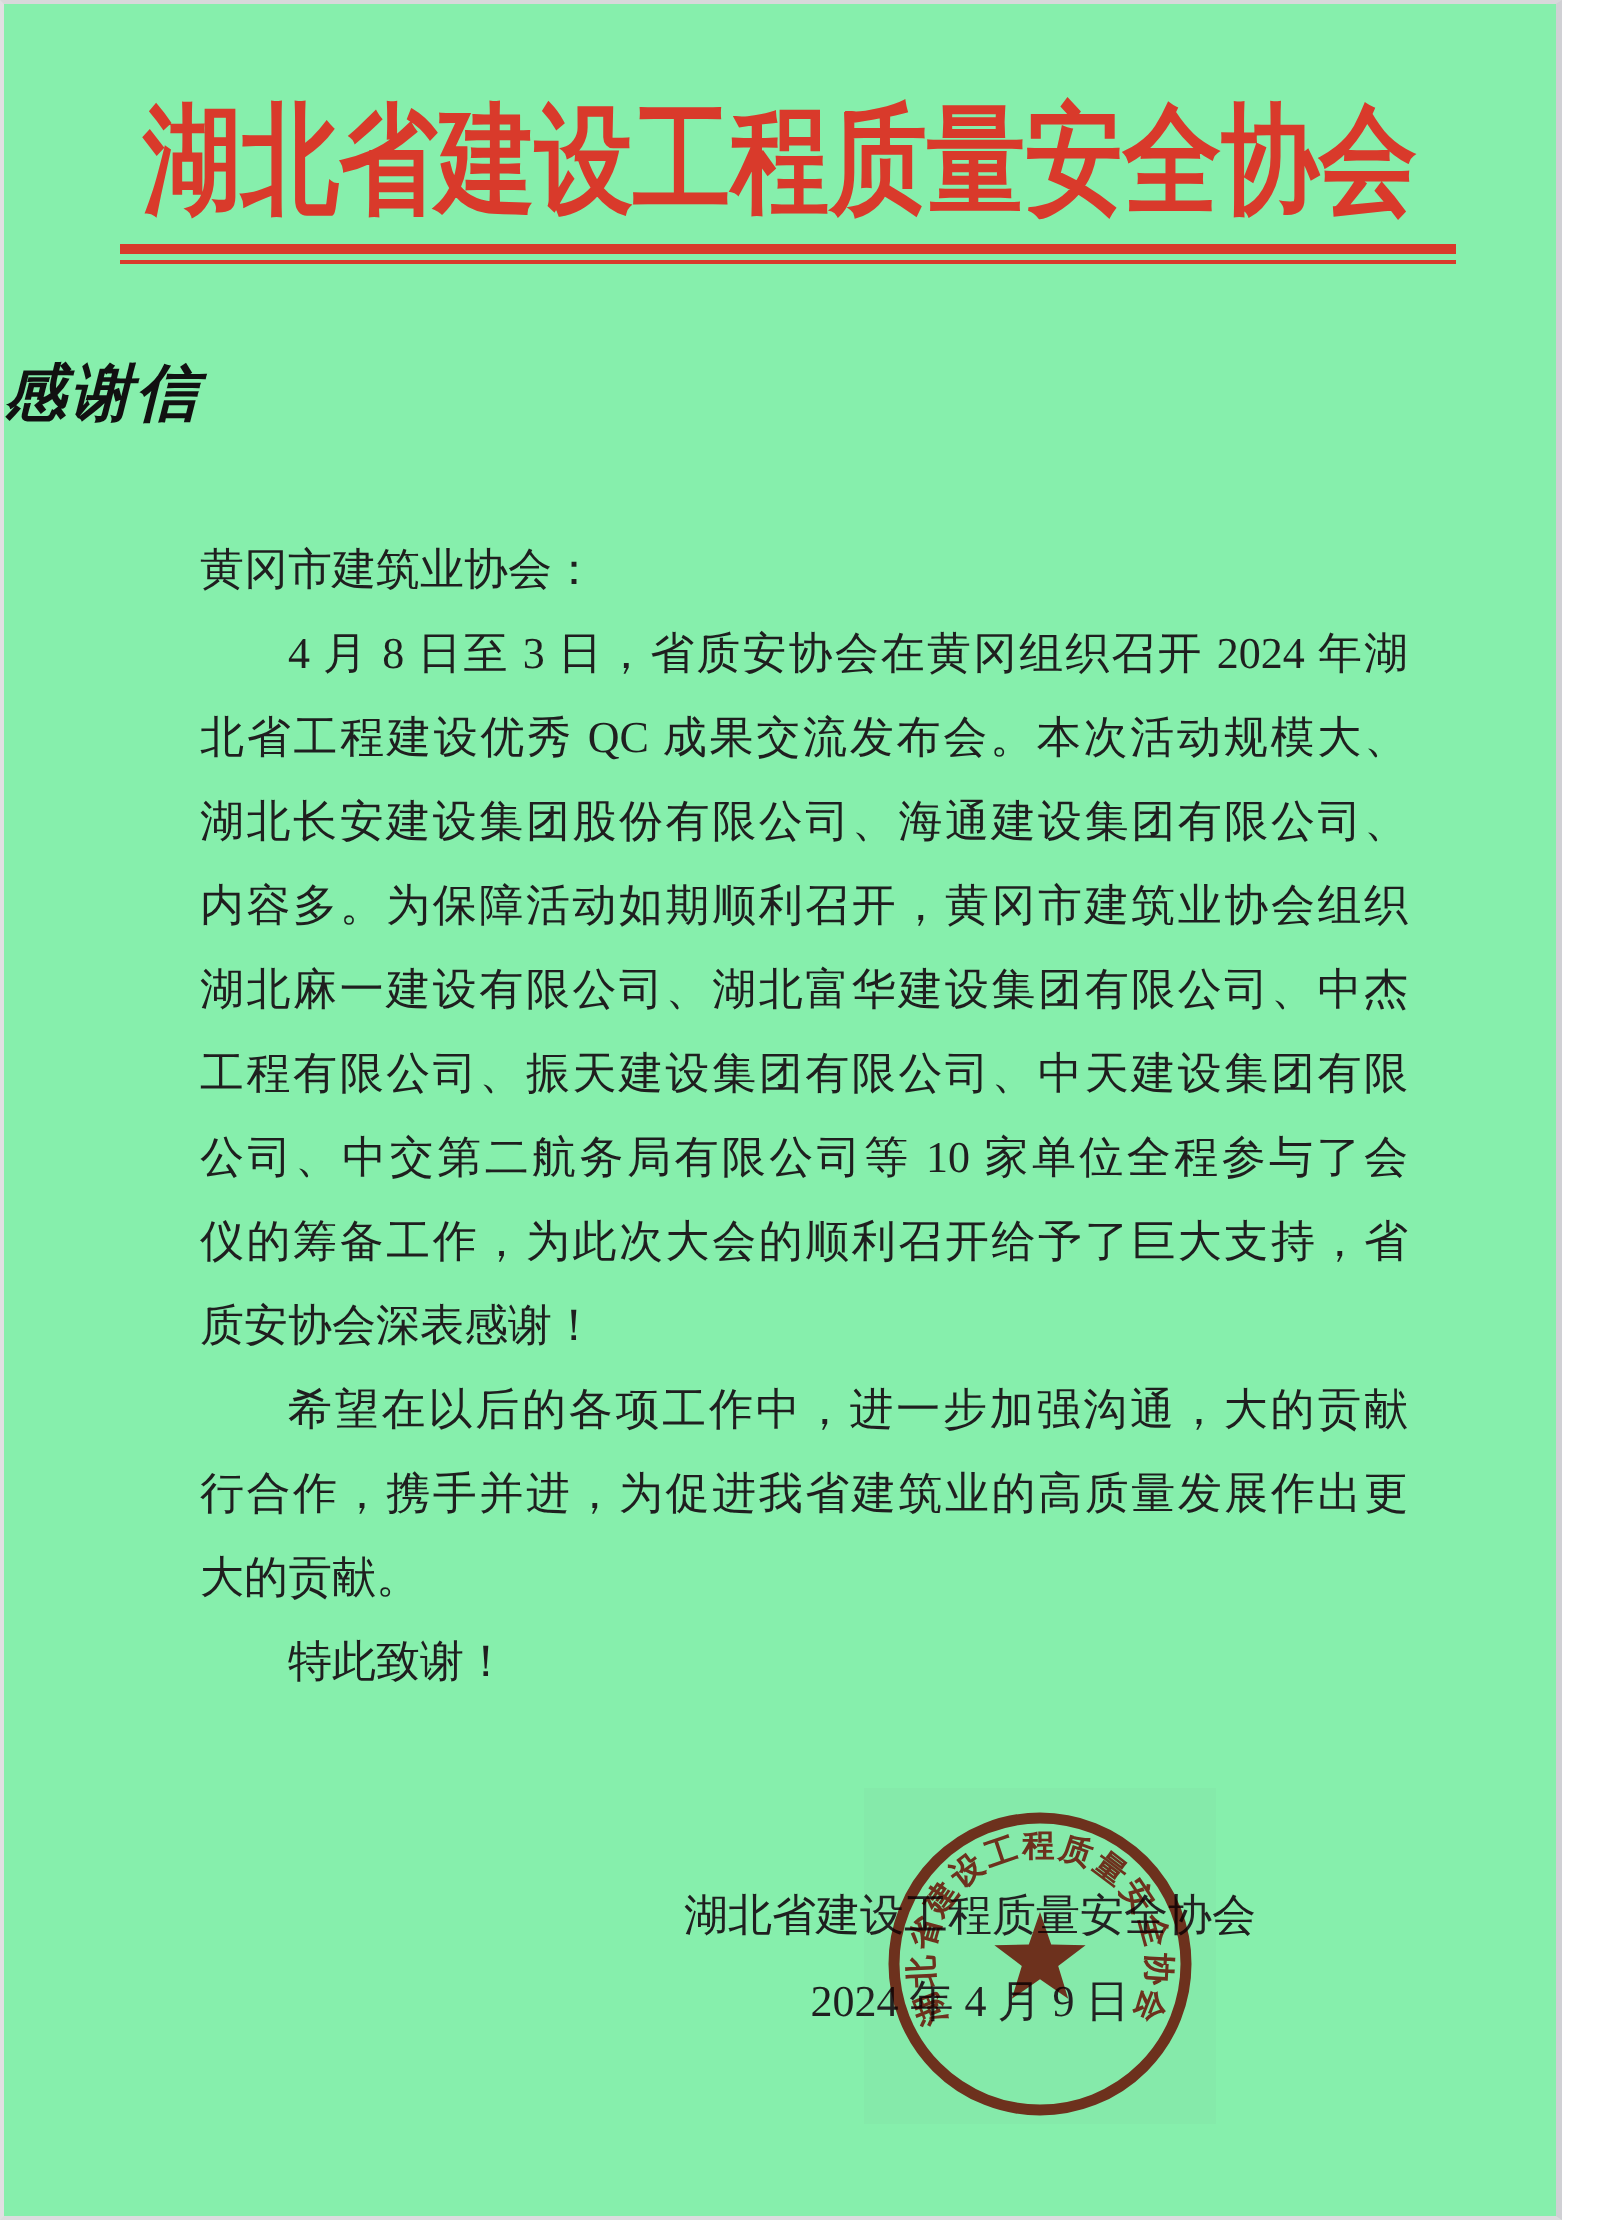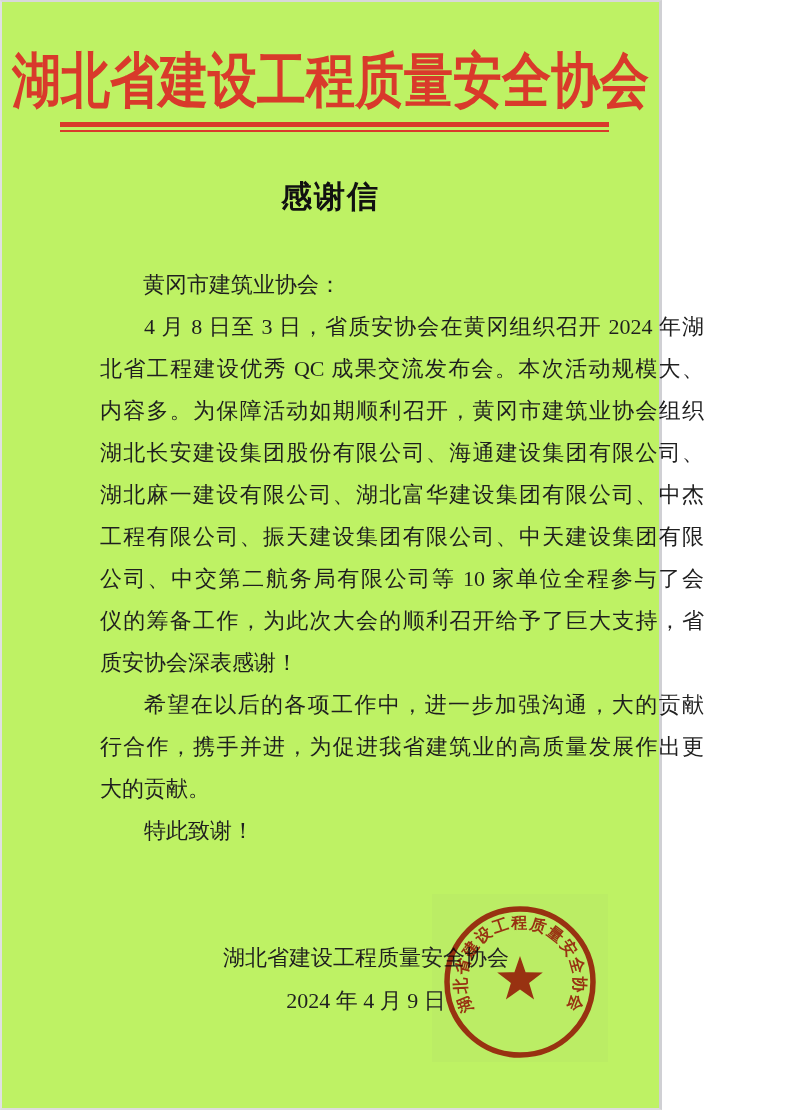--- a/index.html
+++ b/index.html
@@ -3,43 +3,43 @@
 <meta charset="utf-8">
 <style>
   :root{
     --accent-red:#d93a2b;
     --seal-red:#cc2318;
     --text:#1f1f1f;
   }
   html,body{margin:0;padding:0;background:#fff;}
   body{width:800px;height:1110px;overflow:hidden;font-family:"Liberation Serif","DejaVu Serif",serif;}
   .page{
-    position:relative;width:662px;height:1110px;box-sizing:border-box;background:#bef264;
+    position:relative;width:781px;height:1110px;box-sizing:border-box;background:#86efac;
     border-top:2px solid #d8d8da;
     border-left:2px solid #e0e0e2;
     border-right:3px solid #d0d0d4;
     border-bottom:2px solid #dcdcde;
   }
   .letterhead-name{
     position:absolute;top:40px;left:0;right:0;height:78px;line-height:78px;
     text-align:center;font-size:49px;font-weight:bold;color:var(--accent-red);
     transform:scaleY(1.22);transform-origin:center center;white-space:nowrap;
   }
   .letterhead-rules{position:absolute;top:120px;left:58px;right:50px;}
   .rule-thick{height:5px;background:var(--accent-red);}
   .rule-thin{height:2px;background:var(--accent-red);margin-top:3px;}
   .title{
-    position:absolute;top:176px;left:0;right:0;margin:0;text-align:center;
-    font-size:31px;line-height:38px;font-weight:bold;color:#111;letter-spacing:2px;
+    position:absolute;top:176px;left:0;right:0;margin:0;text-align:left;
+    font-size:31px;line-height:38px;font-weight:bold;color:#111;letter-spacing:2px;font-style:italic;
   }
   .body-text{
     position:absolute;top:262px;left:98px;width:604px;
     font-size:22px;color:var(--text);
   }
-  .salutation{height:42px;line-height:42px;margin-left:43px;}
+  .salutation{height:42px;line-height:42px;}
   .body-line{height:42px;line-height:42px;white-space:nowrap;}
   .body-line.fill{white-space:normal;text-align:justify;text-align-last:justify;}
   .body-line.indent{padding-left:44px;}
   .signature{
     position:absolute;top:934px;right:150px;text-align:center;
     font-size:22px;line-height:43px;color:var(--text);white-space:nowrap;
   }
   .seal-bg{
     position:absolute;left:430px;top:892px;width:176px;height:168px;
     background:rgba(130,130,140,0.04);
@@ -64,22 +64,22 @@
     <div class="rule-thin"></div>
   </div>
 
   <h1 class="title">感谢信</h1>
 
   <div class="body-text">
     <div class="salutation">黄冈市建筑业协会：</div>
     <div>
         <div class="body-line indent fill">4 月 8 日至 3 日，省质安协会在黄冈组织召开 2024 年湖</div>
         <div class="body-line fill">北省工程建设优秀 QC 成果交流发布会。本次活动规模大、</div>
+        <div class="body-line fill">湖北长安建设集团股份有限公司、海通建设集团有限公司、</div>
         <div class="body-line fill">内容多。为保障活动如期顺利召开，黄冈市建筑业协会组织</div>
-        <div class="body-line fill">湖北长安建设集团股份有限公司、海通建设集团有限公司、</div>
         <div class="body-line fill">湖北麻一建设有限公司、湖北富华建设集团有限公司、中杰</div>
         <div class="body-line fill">工程有限公司、振天建设集团有限公司、中天建设集团有限</div>
         <div class="body-line fill">公司、中交第二航务局有限公司等 10 家单位全程参与了会</div>
         <div class="body-line fill">仪的筹备工作，为此次大会的顺利召开给予了巨大支持，省</div>
         <div class="body-line">质安协会深表感谢！</div>
         <div class="body-line indent fill">希望在以后的各项工作中，进一步加强沟通，大的贡献</div>
         <div class="body-line fill">行合作，携手并进，为促进我省建筑业的高质量发展作出更</div>
         <div class="body-line">大的贡献。</div>
         <div class="body-line indent">特此致谢！</div>
       </div>

